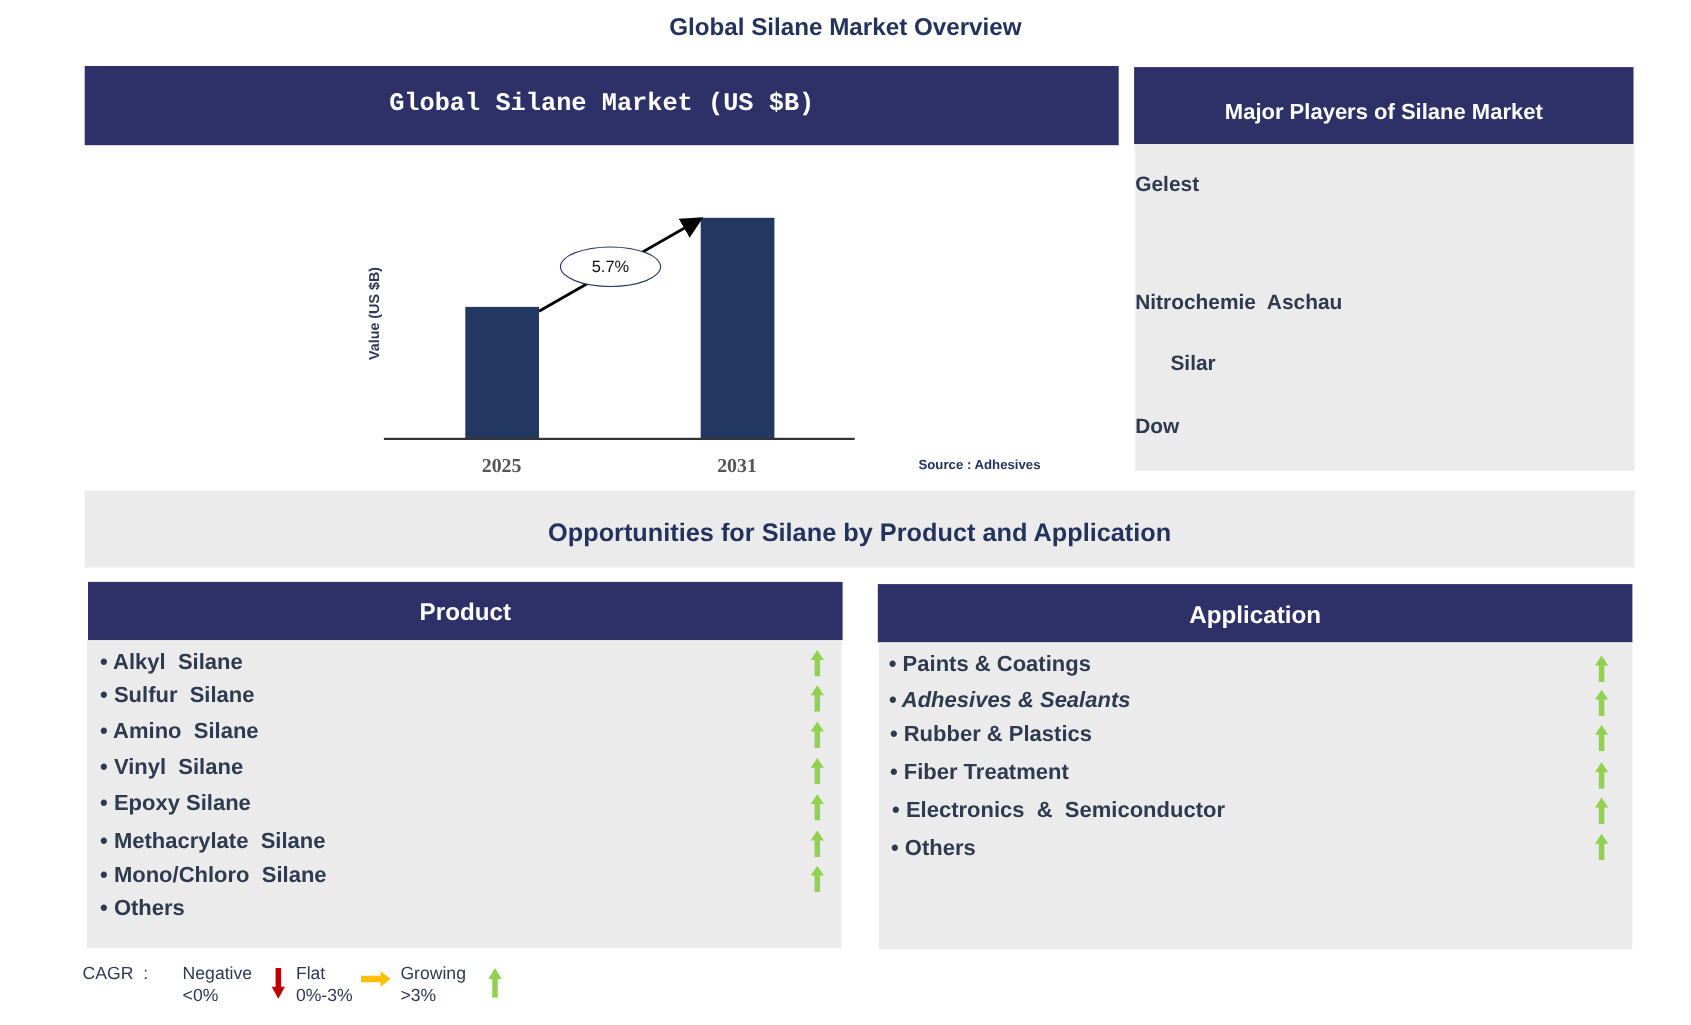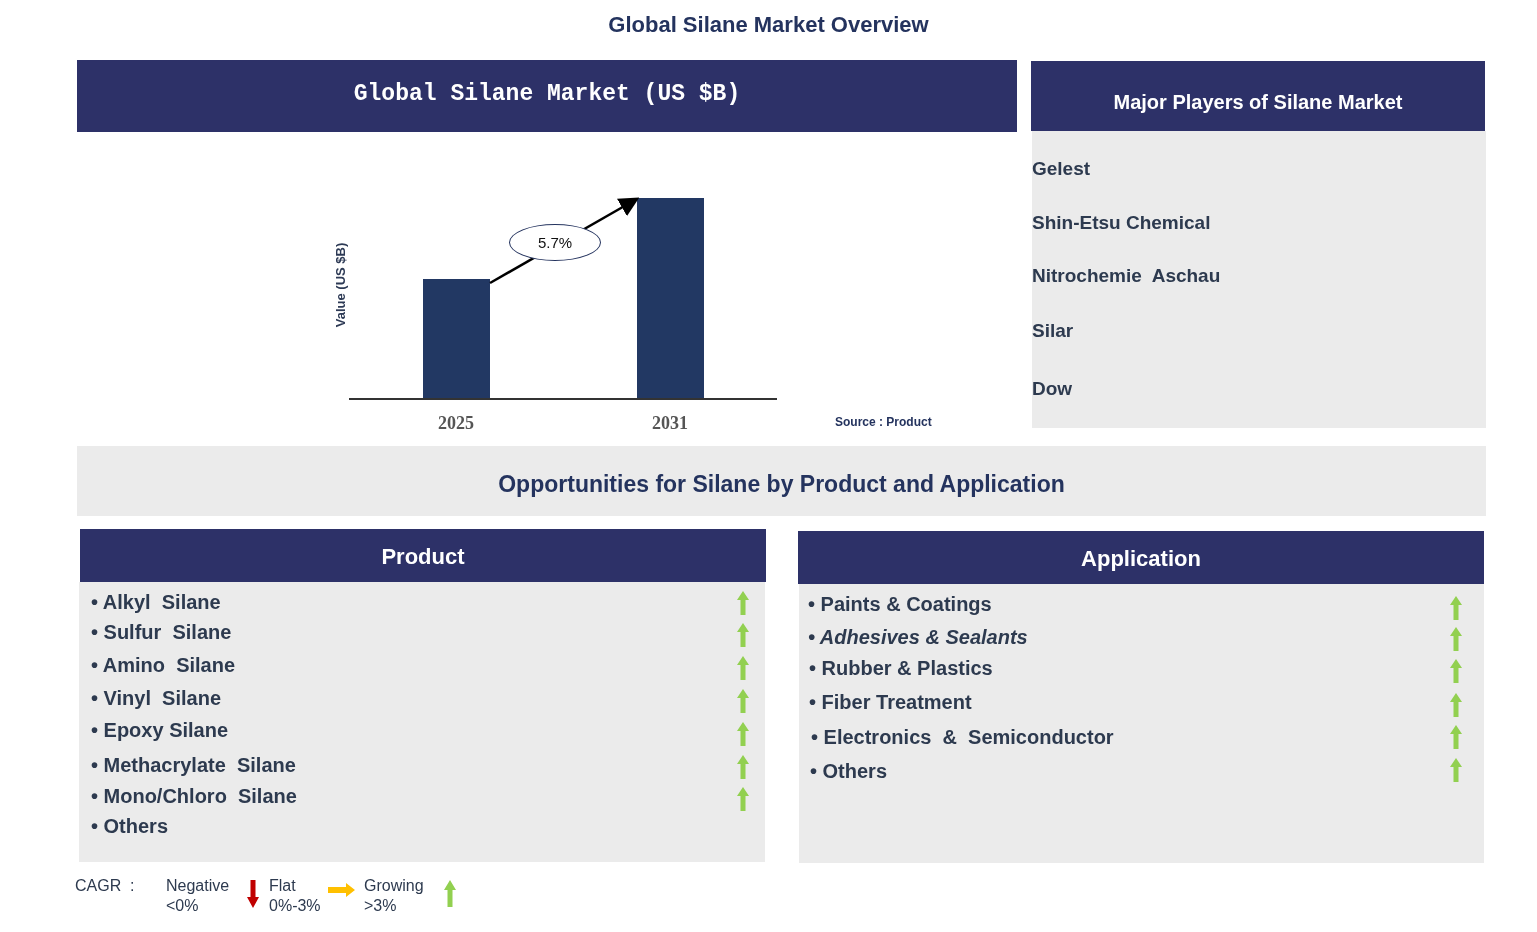--- a/index.html
+++ b/index.html
@@ -58,28 +58,27 @@
 
 <svg class="abs" style="left:480px; top:190px; width:170px; height:100px;" viewBox="0 0 170 100">
   <defs>
     <marker id="ah" markerWidth="8" markerHeight="8" refX="6" refY="4" orient="auto">
       <path d="M0,0 L8,4 L0,8 Z" fill="#000"></path>
     </marker>
   </defs>
   <line x1="10" y1="93" x2="155" y2="10" stroke="#000" stroke-width="2.5" marker-end="url(#ah)"></line>
 </svg>
 <div class="abs cagr-bubble">5.7%</div>
-<div class="abs source">Source : Product</div>
+<div class="abs source">Source : Adhesives</div>
 
 <div class="abs navy-bar players-header">Major Players of Silane Market</div>
 <div class="abs players-body">
   <div class="player" style="top:27px;">Gelest</div>
-  <div class="player" style="top:81px;">Shin-Etsu Chemical</div>
   <div class="player" style="top:134px; white-space:pre;">Nitrochemie  Aschau</div>
-  <div class="player" style="top:189px;">Silar</div>
+  <div class="player" style="top:189px;padding-left:32px;">Silar</div>
   <div class="player" style="top:247px;">Dow</div>
 </div>
 
 <div class="abs opp-band">Opportunities for Silane by Product and Application</div>
 
 <div class="abs navy-bar panel-header" style="left:80px; top:529px; width:686px;">Product</div>
 <div class="abs panel-body" style="left:79px; top:582px; width:686px; height:280px;">
   <div class="item" style="left:12px; top:9px; white-space:pre;">• Alkyl  Silane</div>
   <div class="item" style="left:12px; top:39px; white-space:pre;">• Sulfur  Silane</div>
   <div class="item" style="left:12px; top:72px; white-space:pre;">• Amino  Silane</div>

